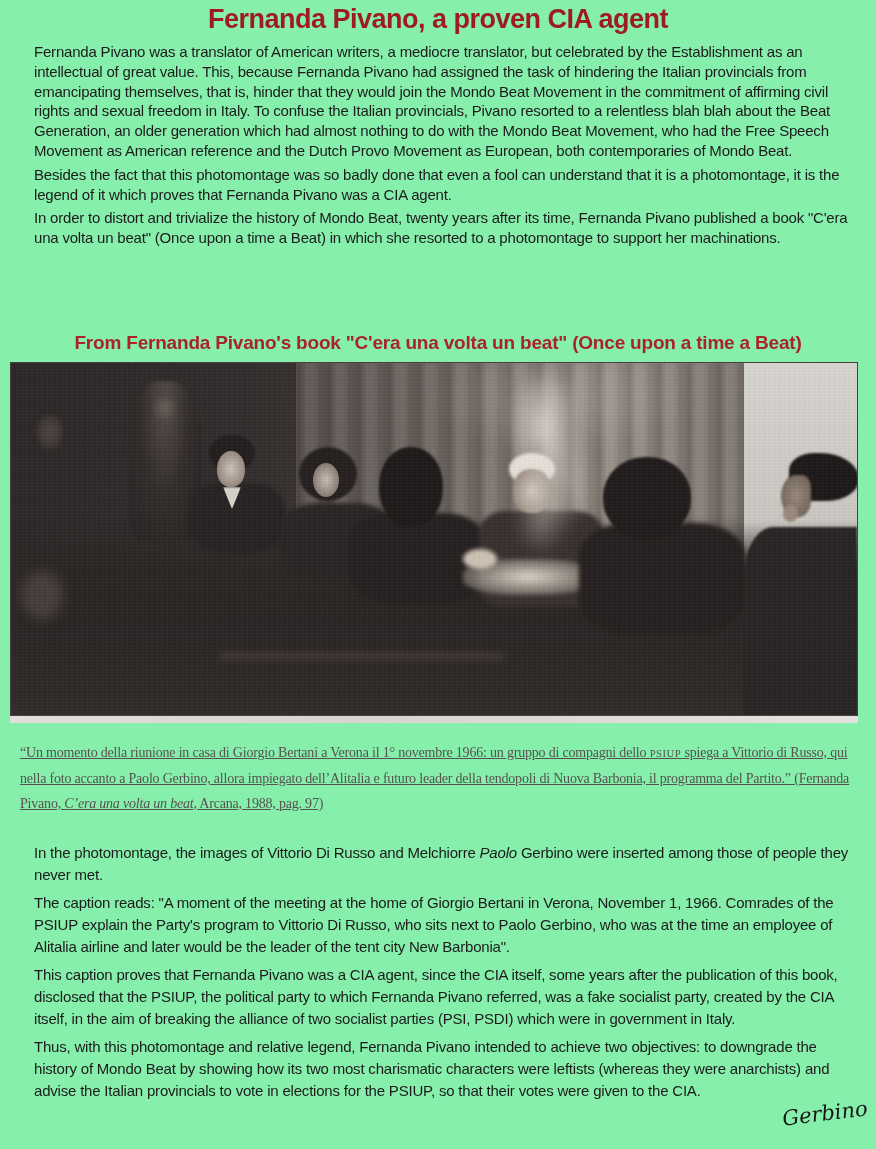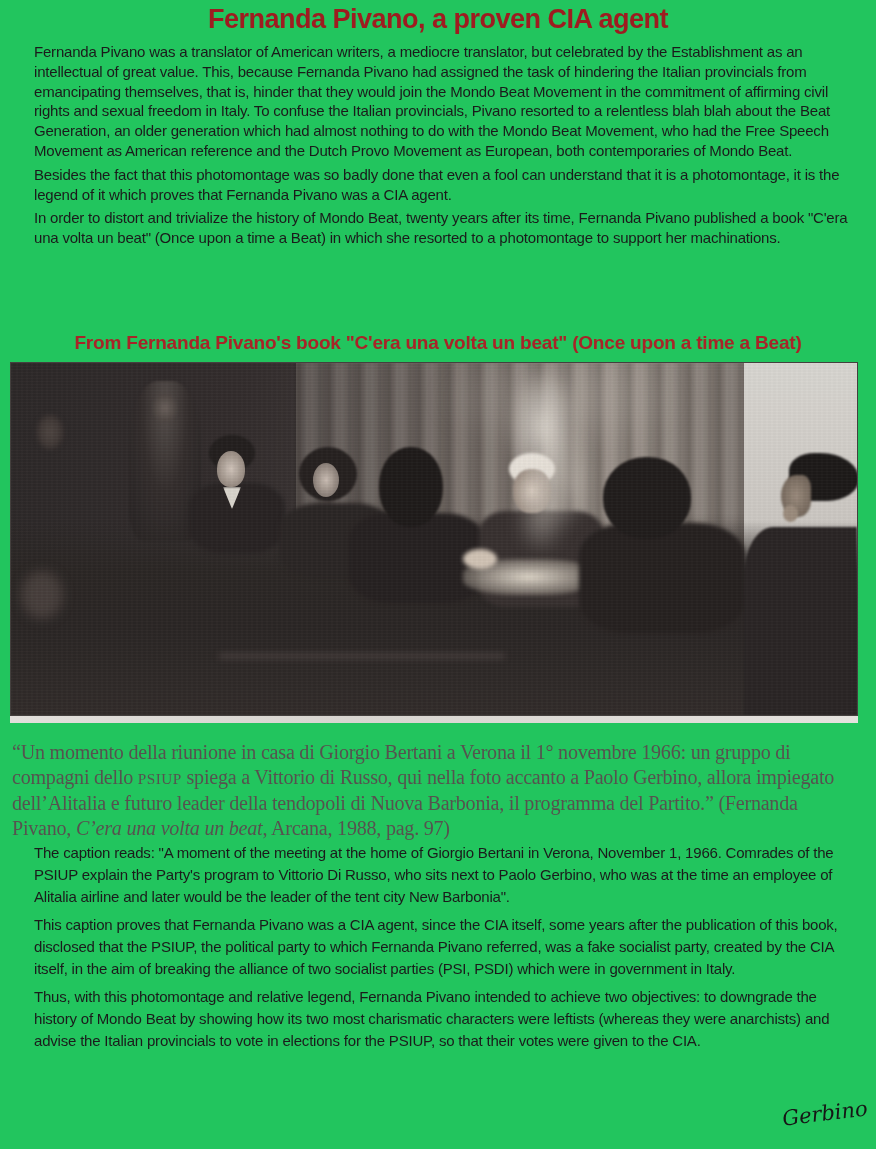--- a/index.html
+++ b/index.html
@@ -1,17 +1,17 @@
 <!DOCTYPE html>
 <html><head>
 <meta charset="utf-8">
 <style>
   html,body { margin:0; padding:0; background:#ffffff; }
   .page {
-    position:relative; width:876px; height:1149px; background:#22c55e;
+    position:relative; width:876px; height:1149px; background:#86efac;
     font-family:"Liberation Sans", sans-serif; overflow:hidden;
   }
   .title {
     position:absolute; top:4px; left:0; width:876px; margin:0;
     text-align:center; font-size:27px; font-weight:bold; color:#9e1c20;
     letter-spacing:-0.5px;
   }
   .intro { position:absolute; top:42px; left:34px; width:814px; }
   .intro p, .commentary p {
     margin:0 0 4px 0; font-size:15px; font-weight:normal; color:#1b1b1b;
@@ -87,23 +87,23 @@
     background:rgba(122,110,102,0.35); filter:blur(6px); }
   .ph-table-edge { left:208px; top:290px; width:286px; height:6px;
     background:rgba(122,112,106,0.28); filter:blur(3px); }
   .ph-grain { inset:0; opacity:0.6;
     background-image:
       repeating-linear-gradient(0deg, rgba(255,255,255,0.03) 0 1px, rgba(0,0,0,0.02) 1px 3px),
       repeating-linear-gradient(90deg, rgba(255,255,255,0.02) 0 2px, rgba(0,0,0,0.02) 2px 5px); }
   .photo-underscan { position:absolute; top:716px; left:10px; width:848px; height:7px;
     background:linear-gradient(90deg,#e2dfdb,#d8d5d0 40%,#e5e2de); }
   .caption {
-    position:absolute; top:740px; left:12px; width:844px;
-    font-family:"Liberation Serif", serif; font-size:20px; line-height:25px;
-    color:#56524f; letter-spacing:-0.2px;
+    position:absolute; top:740px; left:20px; width:844px;
+    font-family:"Liberation Serif", serif; font-size:14px; line-height:25px;
+    color:#56524f; letter-spacing:-0.2px;text-decoration:underline;
   }
   .seg-italic { font-style:italic; }
   .seg-smallcaps { font-size:0.76em; letter-spacing:0.5px; }
   .commentary { position:absolute; top:842px; left:34px; width:818px; }
   .commentary p { line-height:22px; margin-bottom:6px; }
   .signature {
     position:absolute; top:1100px; left:782px; width:110px;
     font-family:"DejaVu Serif", serif; font-style:italic; font-size:21px;
     color:#161616; transform:rotate(-7deg);
   }
@@ -161,20 +161,21 @@
     <div class="ph-smoke-3"></div>
     <div class="ph-blob-bl"></div>
     <div class="ph-table-edge"></div>
     <div class="ph-grain"></div>
   </div>
   <div class="photo-underscan"></div>
 
   <div class="caption"><span>“Un momento della riunione in casa di Giorgio Bertani a Verona il 1° novembre 1966: un gruppo di compagni dello </span><span class="seg-smallcaps">PSIUP</span><span> spiega a Vittorio di Russo, qui nella foto accanto a Paolo Gerbino, allora impiegato dell’Alitalia e futuro leader della tendopoli di Nuova Barbonia, il programma del Partito.” (Fernanda Pivano, </span><span class="seg-italic">C’era una volta un beat</span><span>, Arcana, 1988, pag. 97)</span></div>
 
   <div class="commentary">
+    <p><span>In the photomontage, the images of Vittorio Di Russo and Melchiorre </span><span class="seg-italic">Paolo</span><span> Gerbino were inserted among those of people they never met.</span></p>
     <p>The caption reads: "A moment of the meeting at the home of Giorgio Bertani in Verona, November 1, 1966. Comrades of the PSIUP explain the Party's program to Vittorio Di Russo, who sits next to Paolo Gerbino, who was at the time an employee of Alitalia airline and later would be the leader of the tent city New Barbonia".</p>
     <p>This caption proves that Fernanda Pivano was a CIA agent, since the CIA itself, some years after the publication of this book, disclosed that the PSIUP, the political party to which Fernanda Pivano referred, was a fake socialist party, created by the CIA itself, in the aim of breaking the alliance of two socialist parties (PSI, PSDI) which were in government in Italy.</p>
     <p>Thus, with this photomontage and relative legend, Fernanda Pivano intended to achieve two objectives: to downgrade the history of Mondo Beat by showing how its two most charismatic characters were leftists (whereas they were anarchists) and advise the Italian provincials to vote in elections for the PSIUP, so that their votes were given to the CIA.</p>
   </div>
 
   <div class="signature">Gerbino</div>
 
 </div>
 
 </body></html>

